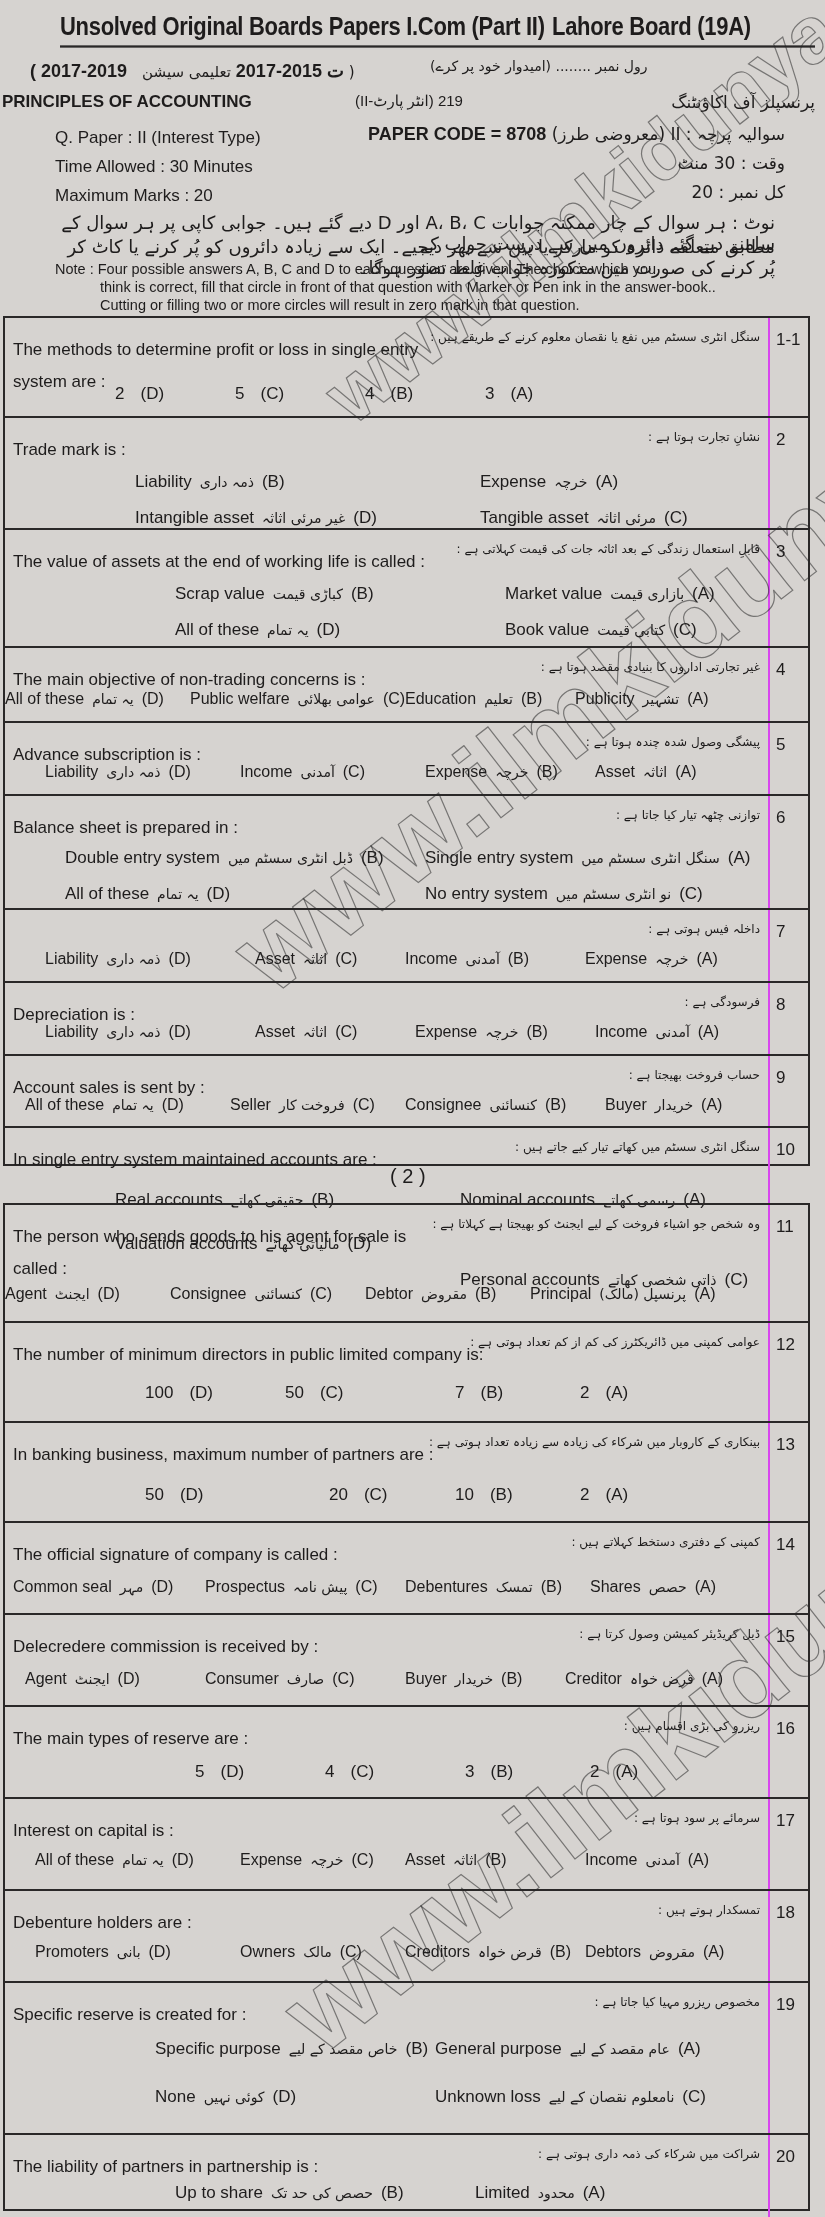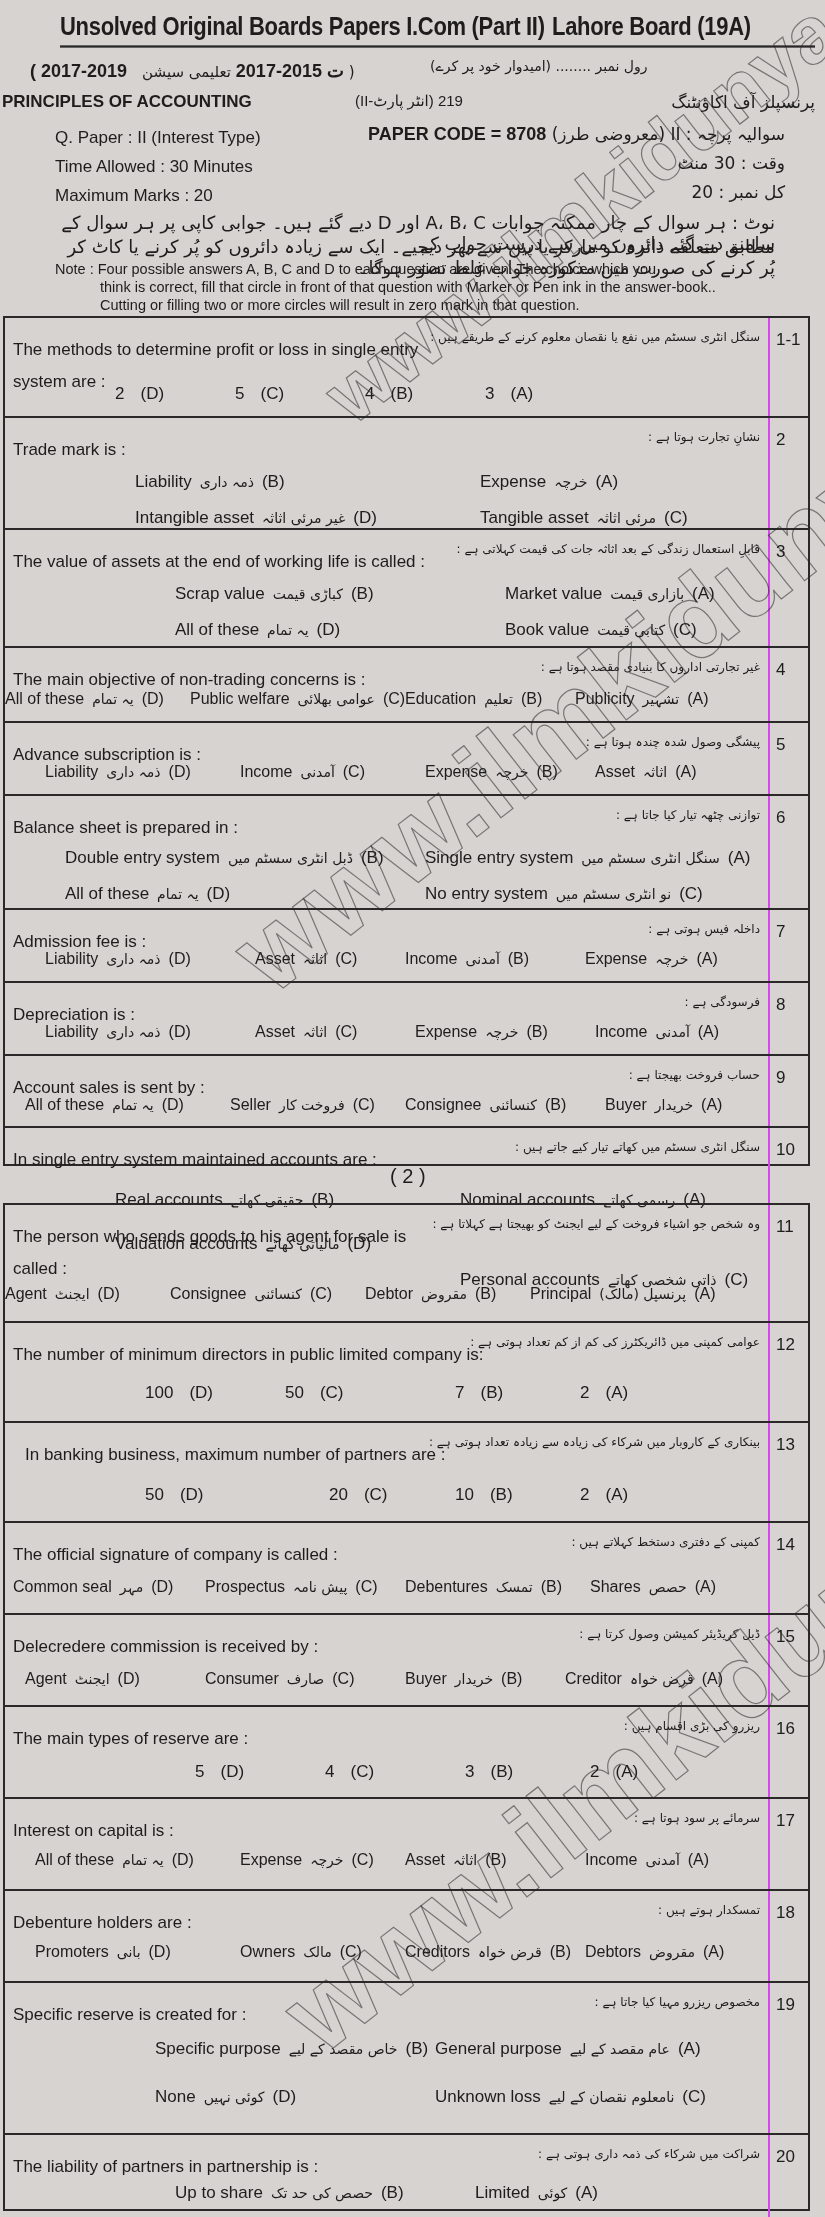--- a/index.html
+++ b/index.html
@@ -162,21 +162,20 @@
           <span class="opt" style="left: 60px; top: 52px;"><span>Double entry system</span><span class="ur">ڈبل انٹری سسٹم میں</span><span>(B)</span></span>
           <span class="opt" style="left: 420px; top: 52px;"><span>Single entry system</span><span class="ur">سنگل انٹری سسٹم میں</span><span>(A)</span></span>
           <span class="opt" style="left: 60px; top: 88px;"><span>All of these</span><span class="ur">یہ تمام</span><span>(D)</span></span>
           <span class="opt" style="left: 420px; top: 88px;"><span>No entry system</span><span class="ur">نو انٹری سسٹم میں</span><span>(C)</span></span>
         </div>
       </div>
       <div class="qrow" style="height: 73px;">
         <div class="qnum-col">
           <span class="qnum">7</span>
         </div>
-        <div class="qtext" style="width: 520px;">Admission fee is :</div>
         <div class="qurdu">داخلہ فیس ہوتی ہے :</div>
         <div class="opts">
           <span class="opt" style="left: 40px; top: 40px; font-size: 16px;"><span>Liability</span><span class="ur">ذمہ داری</span><span>(D)</span></span>
           <span class="opt" style="left: 250px; top: 40px; font-size: 16px;"><span>Asset</span><span class="ur">اثاثہ</span><span>(C)</span></span>
           <span class="opt" style="left: 400px; top: 40px; font-size: 16px;"><span>Income</span><span class="ur">آمدنی</span><span>(B)</span></span>
           <span class="opt" style="left: 580px; top: 40px; font-size: 16px;"><span>Expense</span><span class="ur">خرچہ</span><span>(A)</span></span>
         </div>
       </div>
       <div class="qrow" style="height: 73px;">
         <div class="qnum-col">
@@ -245,21 +244,21 @@
           <span class="opt" style="left: 140px; top: 60px;"><span>100</span><span class="ur"></span><span>(D)</span></span>
           <span class="opt" style="left: 280px; top: 60px;"><span>50</span><span class="ur"></span><span>(C)</span></span>
           <span class="opt" style="left: 450px; top: 60px;"><span>7</span><span class="ur"></span><span>(B)</span></span>
           <span class="opt" style="left: 575px; top: 60px;"><span>2</span><span class="ur"></span><span>(A)</span></span>
         </div>
       </div>
       <div class="qrow" style="height: 100px;">
         <div class="qnum-col">
           <span class="qnum">13</span>
         </div>
-        <div class="qtext" style="width: 520px; margin-left: 12px;">In banking business, maximum number of partners are :</div>
+        <div class="qtext" style="width: 520px;">In banking business, maximum number of partners are :</div>
         <div class="qurdu">بینکاری کے کاروبار میں شرکاء کی زیادہ سے زیادہ تعداد ہوتی ہے :</div>
         <div class="opts">
           <span class="opt" style="left: 140px; top: 62px;"><span>50</span><span class="ur"></span><span>(D)</span></span>
           <span class="opt" style="left: 280px; top: 62px; margin-left: 44px;"><span>20</span><span class="ur"></span><span>(C)</span></span>
           <span class="opt" style="left: 450px; top: 62px;"><span>10</span><span class="ur"></span><span>(B)</span></span>
           <span class="opt" style="left: 575px; top: 62px;"><span>2</span><span class="ur"></span><span>(A)</span></span>
         </div>
       </div>
       <div class="qrow" style="height: 92px;">
         <div class="qnum-col">
@@ -340,21 +339,21 @@
         </div>
       </div>
       <div class="qrow" style="height: 118px;">
         <div class="qnum-col">
           <span class="qnum">20</span>
         </div>
         <div class="qtext" style="width: 520px;">The liability of partners in partnership is :</div>
         <div class="qurdu">شراکت میں شرکاء کی ذمہ داری ہوتی ہے :</div>
         <div class="opts">
           <span class="opt" style="left: 170px; top: 48px;"><span>Up to share</span><span class="ur">حصص کی حد تک</span><span>(B)</span></span>
-          <span class="opt" style="left: 470px; top: 48px;"><span>Limited</span><span class="ur">کوئی</span><span>(A)</span></span>
+          <span class="opt" style="left: 470px; top: 48px;"><span>Limited</span><span class="ur">محدود</span><span>(A)</span></span>
         </div>
       </div>
     </div>
 
   <div class="wm" style="left:130px; top:560px;">www.ilmkidunya.com</div>
   <div class="wm" style="left:180px; top:1620px;">www.ilmkidunya.com</div>
   <div class="wm" style="left:250px; top:110px; font-size:80px;">www.ilmkidunya.com</div>
 </div>
 
 </body></html>

